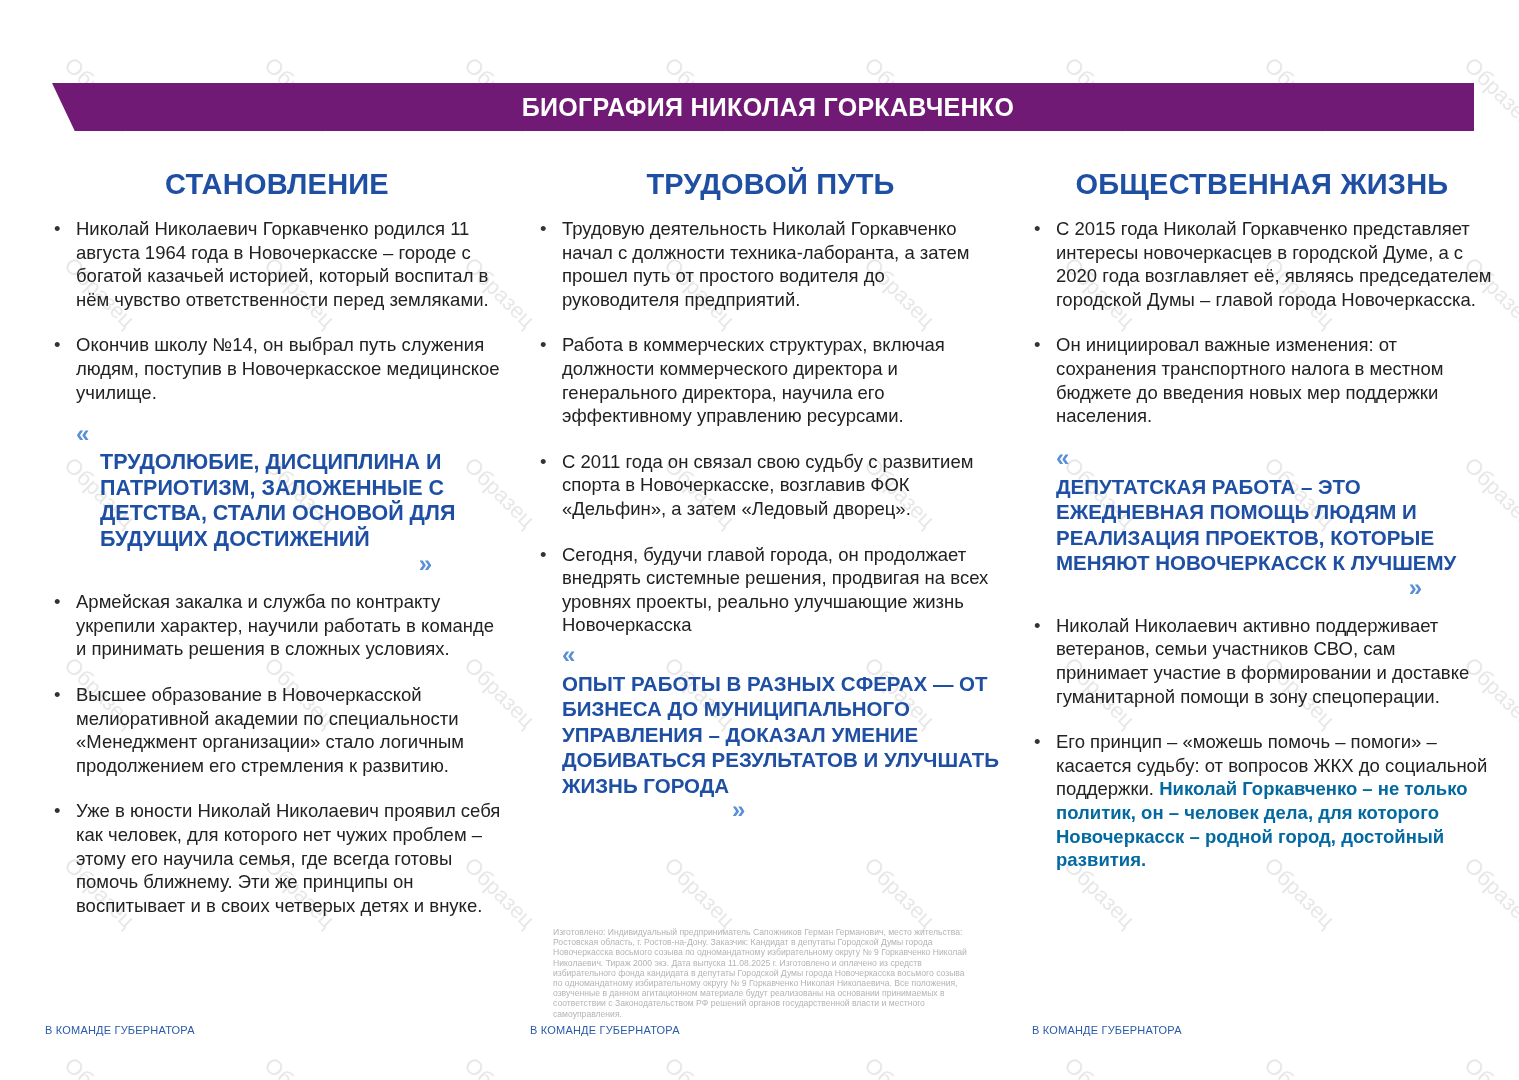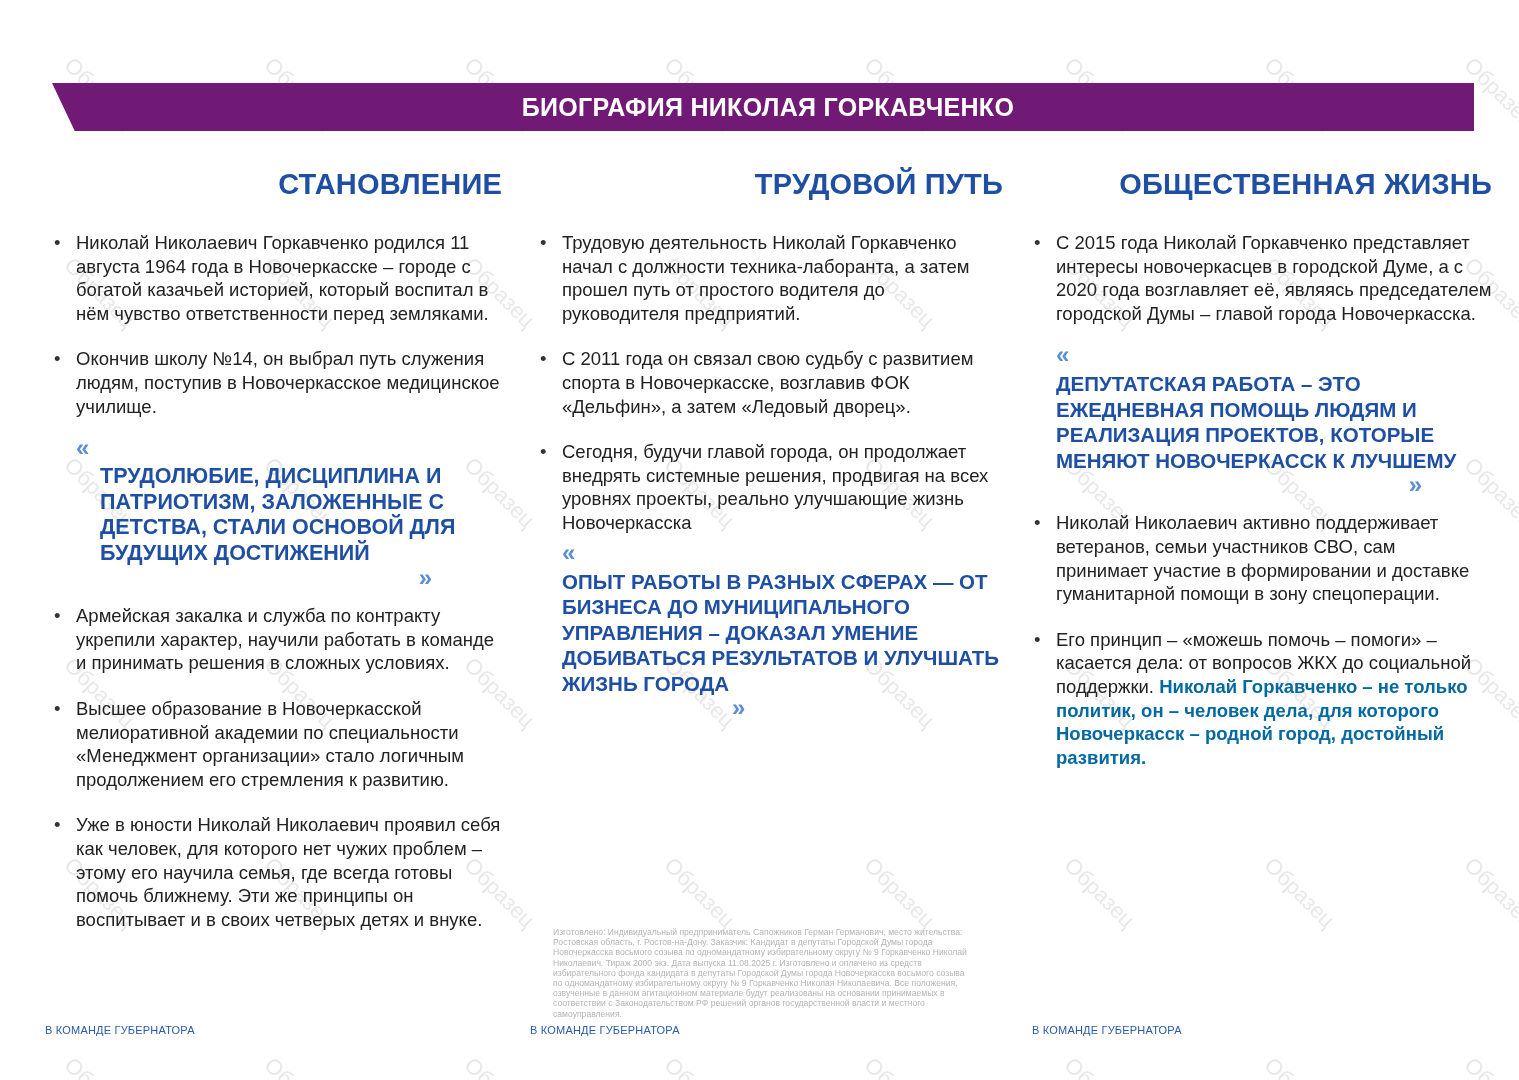--- a/index.html
+++ b/index.html
@@ -16,22 +16,22 @@
   }
   .banner-title {
     color: #ffffff; font-weight: bold; font-size: 25px; letter-spacing: 0.3px;
     margin-left: 10px;
   }
   .col { position: absolute; top: 160px; }
   .col-1 { left: 52px; width: 450px; }
   .col-2 { left: 538px; width: 465px; }
   .col-3 { left: 1032px; width: 460px; }
   .section-title {
-    color: #1e4fa3; font-weight: bold; font-size: 29px; text-align: right;
-    margin: 8px 0 30px 0; letter-spacing: 0.2px;
+    color: #1e4fa3; font-weight: bold; font-size: 29px; text-align: center;
+    margin: 8px 0 16px 0; letter-spacing: 0.2px;
   }
   .bullet {
     position: relative; padding-left: 24px; font-size: 18.5px; line-height: 23.6px;
     margin-bottom: 22px; color: #222;
   }
   .bullet::before {
     content: "•"; position: absolute; left: 2px; top: 0; color: #333;
   }
   .quote { margin: 10px 0 18px 24px; position: relative; }
   .q-open, .q-close {
@@ -127,40 +127,42 @@
     <div class="q-close">»</div>
   </div>
   <div class="bullet">Армейская закалка и служба по контракту укрепили характер, научили работать в команде и принимать решения в сложных условиях.</div>
   <div class="bullet">Высшее образование в Новочеркасской мелиоративной академии по специальности «Менеджмент организации» стало логичным продолжением его стремления к развитию.</div>
   <div class="bullet">Уже в юности Николай Николаевич проявил себя как человек, для которого нет чужих проблем – этому его научила семья, где всегда готовы помочь ближнему. Эти же принципы он воспитывает и в своих четверых детях и внуке.</div>
 </div>
 
 <div class="col col-2">
   <div class="section-title">ТРУДОВОЙ ПУТЬ</div>
   <div class="bullet">Трудовую деятельность Николай Горкавченко начал с должности техника-лаборанта, а затем прошел путь от простого водителя до руководителя предприятий.</div>
+  <div class="bullet">Работа в коммерческих структурах, включая должности коммерческого директора и генерального директора, научила его эффективному управлению ресурсами.</div>
   <div class="bullet">С 2011 года он связал свою судьбу с развитием спорта в Новочеркасске, возглавив ФОК «Дельфин», а затем «Ледовый дворец».</div>
   <div class="bullet" style="margin-bottom:6px">Сегодня, будучи главой города, он продолжает внедрять системные решения, продвигая на всех уровнях проекты, реально улучшающие жизнь Новочеркасска</div>
   <div class="quote">
     <div class="q-open">«</div>
     <div class="quote-text">Опыт работы в разных сферах — от бизнеса до муниципального управления – доказал умение добиваться результатов и улучшать жизнь города</div>
     <div class="q-close">»</div>
   </div>
 </div>
 
 <div class="imprint">Изготовлено: Индивидуальный предприниматель Сапожников Герман Германович, место жительства: Ростовская область, г. Ростов-на-Дону. Заказчик: Кандидат в депутаты Городской Думы города Новочеркасска восьмого созыва по одномандатному избирательному округу № 9 Горкавченко Николай Николаевич. Тираж 2000 экз. Дата выпуска 11.08.2025 г. Изготовлено и оплачено из средств избирательного фонда кандидата в депутаты Городской Думы города Новочеркасска восьмого созыва по одномандатному избирательному округу № 9 Горкавченко Николая Николаевича. Все положения, озвученные в данном агитационном материале будут реализованы на основании принимаемых в соответствии с Законодательством РФ решений органов государственной власти и местного самоуправления.</div>
 
 <div class="col col-3">
   <div class="section-title">ОБЩЕСТВЕННАЯ ЖИЗНЬ</div>
   <div class="bullet">С 2015 года Николай Горкавченко представляет интересы новочеркасцев в городской Думе, а с 2020 года возглавляет её, являясь председателем городской Думы – главой города Новочеркасска.</div>
+  <div class="bullet">Он инициировал важные изменения: от сохранения транспортного налога в местном бюджете до введения новых мер поддержки населения.</div>
   <div class="quote">
     <div class="q-open">«</div>
     <div class="quote-text">Депутатская работа – это ежедневная помощь людям и реализация проектов, которые меняют Новочеркасск к лучшему</div>
     <div class="q-close">»</div>
   </div>
   <div class="bullet">Николай Николаевич активно поддерживает ветеранов, семьи участников СВО, сам принимает участие в формировании и доставке гуманитарной помощи в зону спецоперации.</div>
   <div class="bullet">
-    <span>Его принцип – «можешь помочь – помоги» – касается дела: от вопросов ЖКХ до социальной поддержки. </span><span class="bold">Николай Горкавченко – не только политик, он – человек дела, для которого Новочеркасск – родной город, достойный развития.</span>
+    <span>Его принцип – «можешь помочь – помоги» – касается судьбу: от вопросов ЖКХ до социальной поддержки. </span><span class="bold">Николай Горкавченко – не только политик, он – человек дела, для которого Новочеркасск – родной город, достойный развития.</span>
   </div>
 </div>
 
 <div class="footer f1">В КОМАНДЕ ГУБЕРНАТОРА</div>
 <div class="footer f2">В КОМАНДЕ ГУБЕРНАТОРА</div>
 <div class="footer f3">В КОМАНДЕ ГУБЕРНАТОРА</div>
 
 </body></html>

